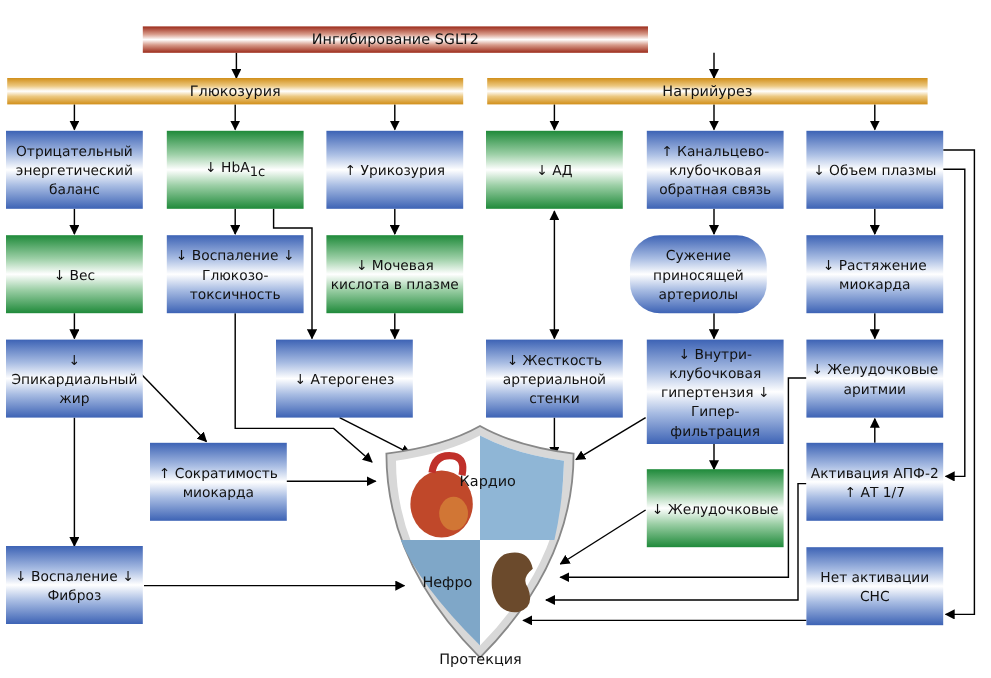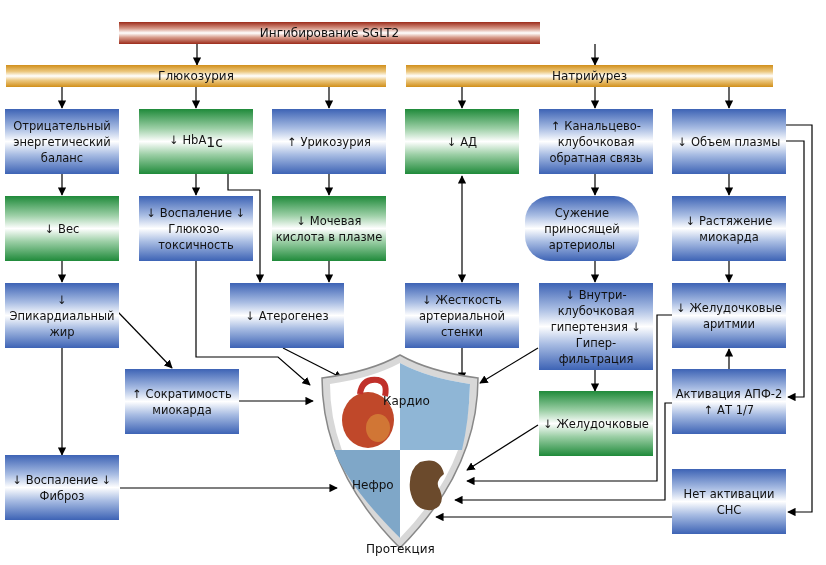--- a/index.html
+++ b/index.html
@@ -6,21 +6,21 @@
   body { width: 826px; height: 565px; position: relative; overflow: hidden;
          font-family: "DejaVu Sans", sans-serif; }
   .bar { position: absolute; height: 22px; display: flex; align-items: center; justify-content: center;
          font-size: 12px; color: #111; }
   .bar-red { background: linear-gradient(to bottom, #9c2b1a 0%, #d89c8c 30%, #ffffff 50%, #d89c8c 70%, #9c2b1a 100%); align-items: center; }
   .bar-gold { background: linear-gradient(to bottom, #d18f1a 0%, #ecc880 30%, #ffffff 50%, #ecc880 70%, #d18f1a 100%); }
   .box { position: absolute; width: 114px; height: 65px; display: flex; align-items: center; justify-content: center;
          text-align: center; font-size: 11.5px; line-height: 16px; color: #111; box-sizing: border-box; padding: 12px 3px; }
   .blue { background: linear-gradient(to bottom, #3d63b5 0%, #a9bde3 30%, #ffffff 50%, #a9bde3 70%, #3d63b5 100%); }
   .green { background: linear-gradient(to bottom, #1f8a3a 0%, #9ccfa6 30%, #ffffff 50%, #9ccfa6 70%, #1f8a3a 100%); }
-  .sub { font-size: 14px; vertical-align: sub; }
+  .sub { font-size: 11px; vertical-align: sub; }
   svg.lines { position: absolute; left: 0; top: 0; }
   .shield-label { position: absolute; font-size: 12px; color: #111; }
 </style>
 </head>
 <body>
 
 <svg class="lines" width="826" height="565">
   <defs>
     <marker id="ah" viewBox="0 0 10 10" refX="9" refY="5" markerWidth="7" markerHeight="7" orient="auto-start-reverse">
       <path d="M0,0 L10,5 L0,10 z" fill="#000"></path>
@@ -170,19 +170,19 @@
 <div class="box green" style="left:539px;top:391px;">
     <span>↓ Желудочковые</span>
   </div>
 <div class="box blue" style="left:672px;top:369px;">
     <span>Активация АПФ-2 ↑ АТ 1/7</span>
   </div>
 
 <div class="box blue" style="left:5px;top:455px;">
     <span>↓ Воспаление ↓ Фиброз</span>
   </div>
-<div class="box blue" style="left:672px;top:469px;">
+<div class="box blue" style="left:672px;top:456px;">
     <span>Нет активации СНС</span>
   </div>
 
 <div class="shield-label" style="left:383px;top:394px;">Кардио</div>
 <div class="shield-label" style="left:352px;top:458px;margin-top:20px;">Нефро</div>
 <div class="shield-label" style="left:366px;top:542px;">Протекция</div>
 
 </body></html>

